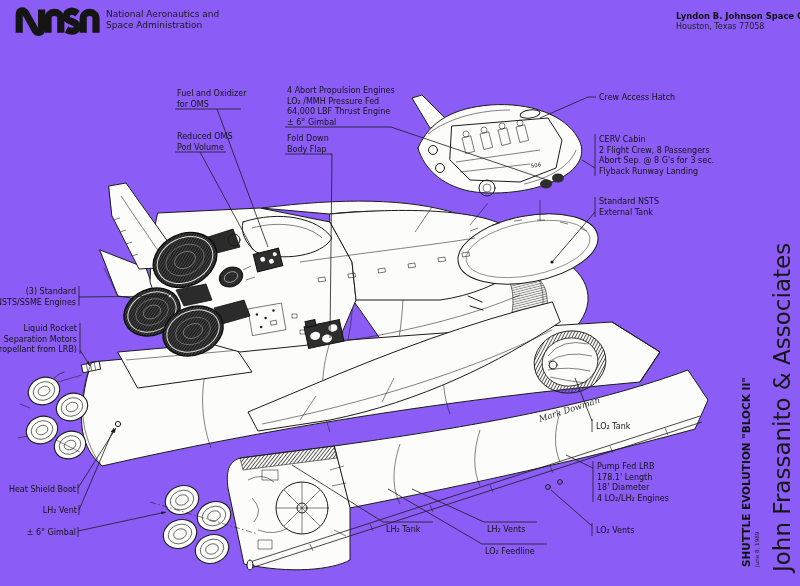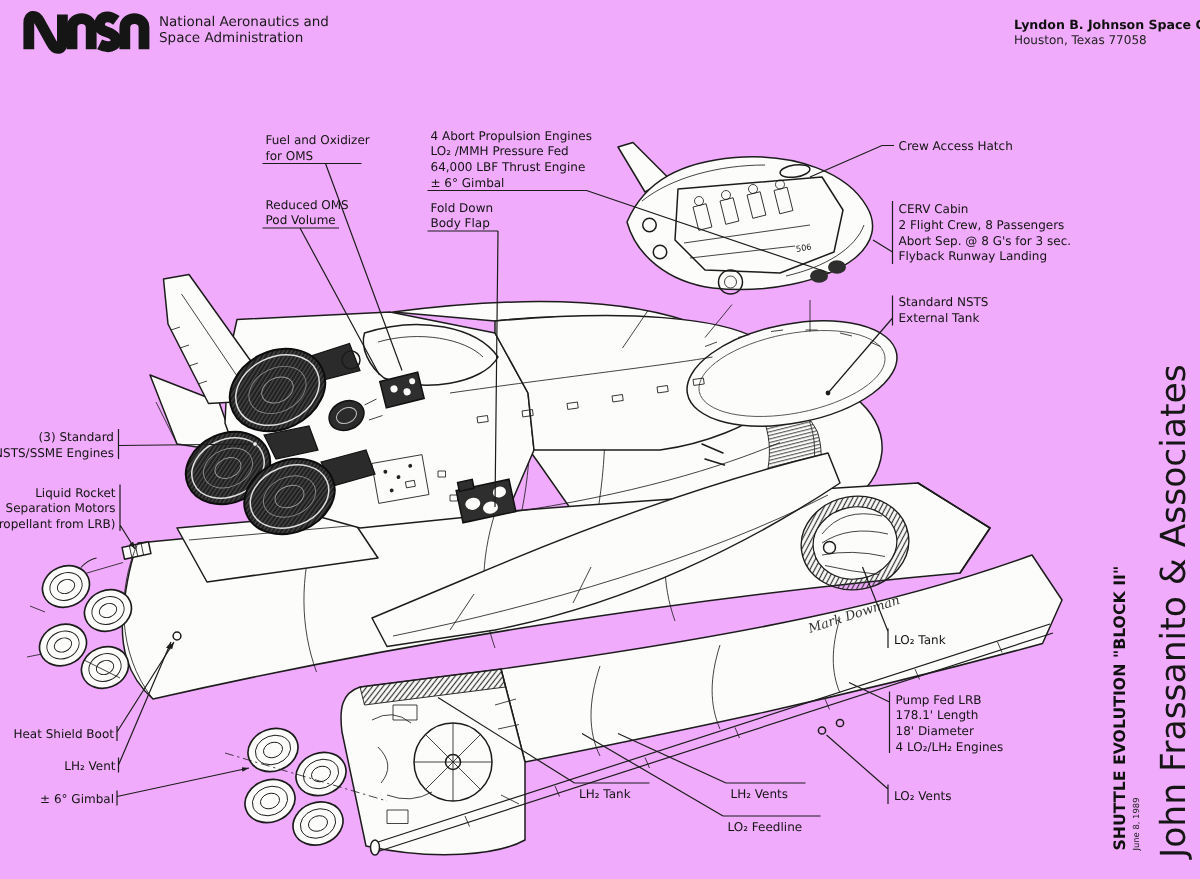--- a/index.html
+++ b/index.html
@@ -1,16 +1,16 @@
 <!DOCTYPE html>
 <html><head>
 <meta charset="utf-8">
 <style>
   html,body{margin:0;padding:0;background:#888;}
-  .page{position:relative;width:800px;height:586px;background:#f0abfc;overflow:hidden;
+  .page{position:relative;width:800px;height:586px;background:#8b5cf6;overflow:hidden;
         font-family:"DejaVu Sans",sans-serif;}
   svg{position:absolute;inset:0;}
   .ln{fill:none;stroke:#1c1c1c;stroke-width:1;stroke-linejoin:round;stroke-linecap:round;}
   .thin{fill:none;stroke:#1c1c1c;stroke-width:.55;stroke-linejoin:round;}
   .ldr{fill:none;stroke:#1c1c1c;stroke-width:.8;stroke-linecap:butt;}
   .paper{fill:#fcfcfa;}
   .lbl{font-size:8px;fill:#141414;}
   .lblr{font-size:8px;fill:#141414;text-anchor:end;}
   .hdr1{font-size:9px;fill:#1a1a1a;}
   .hdr2{font-size:8.4px;font-weight:700;fill:#111;}

